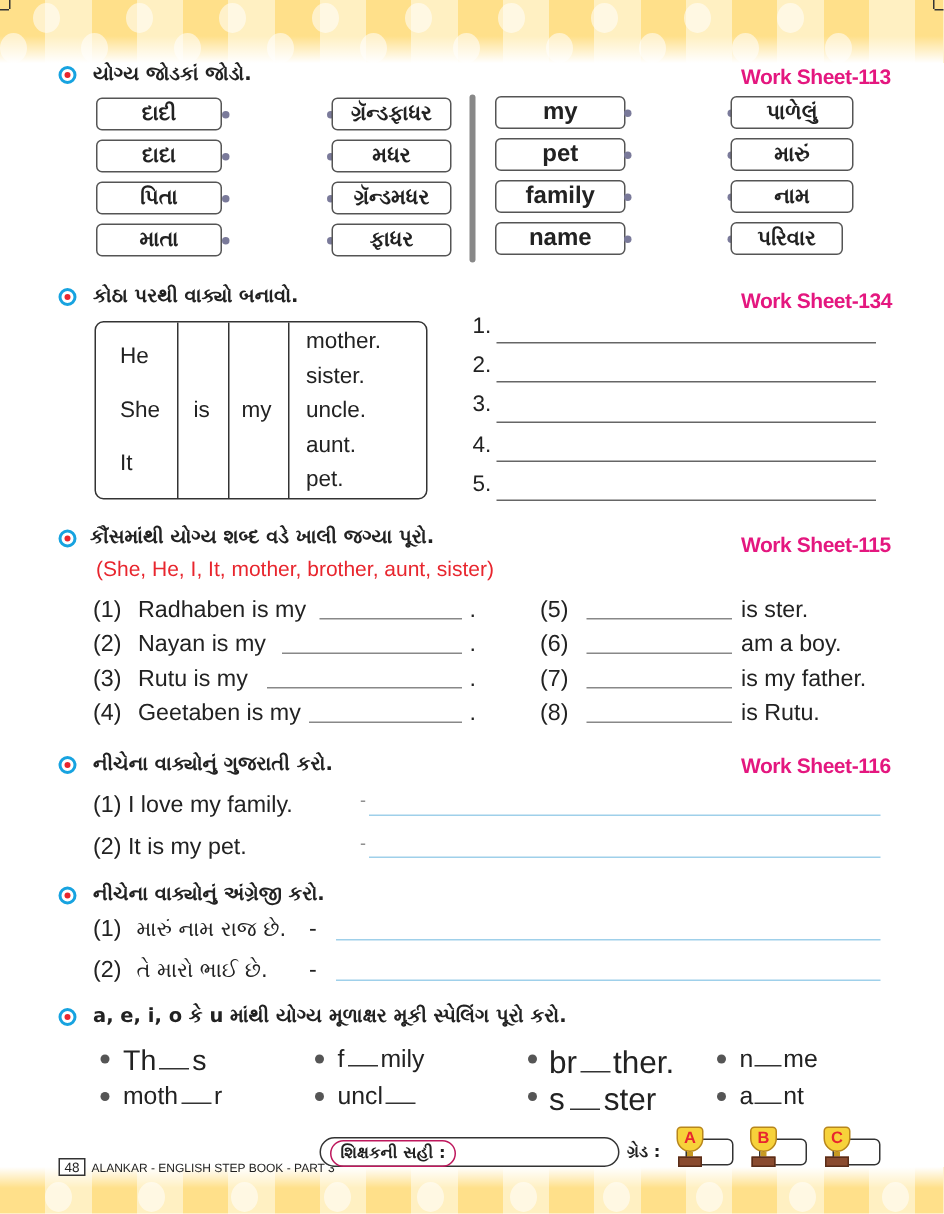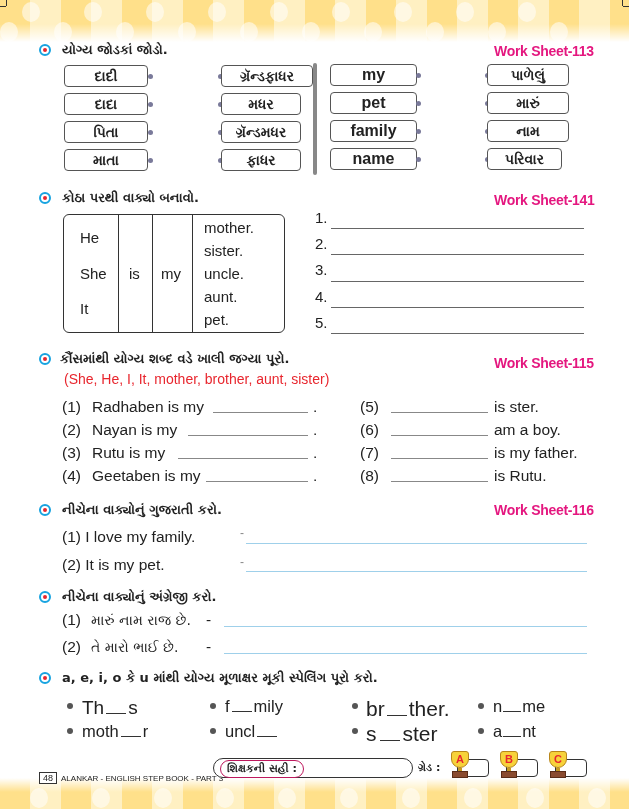--- a/index.html
+++ b/index.html
@@ -122,21 +122,21 @@
   <div class="mbox" style="left:64px;top:149px;width:84px"><span>માતા</span></div>
   <div class="mdot" style="left:148px;top:74px"></div>
   <div class="mdot" style="left:148px;top:102px"></div>
   <div class="mdot" style="left:148px;top:130px"></div>
   <div class="mdot" style="left:148px;top:158px"></div>
 
   <div class="mdot" style="left:218px;top:74px"></div>
   <div class="mdot" style="left:218px;top:102px"></div>
   <div class="mdot" style="left:218px;top:130px"></div>
   <div class="mdot" style="left:218px;top:158px"></div>
-  <div class="mbox" style="left:221px;top:65px;width:92px"><span>ગ્રૅન્ડફાધર</span></div>
+  <div class="mbox" style="left:221px;top:65px;width:80px"><span>ગ્રૅન્ડફાધર</span></div>
   <div class="mbox" style="left:221px;top:93px;width:80px"><span>મધર</span></div>
   <div class="mbox" style="left:221px;top:121px;width:80px"><span>ગ્રૅન્ડમધર</span></div>
   <div class="mbox" style="left:221px;top:149px;width:80px"><span>ફાધર</span></div>
 
   <div class="vbar"></div>
 
   <div class="mbox en" style="left:330px;top:64px;width:87px"><span>my</span></div>
   <div class="mbox en" style="left:330px;top:92px;width:87px"><span>pet</span></div>
   <div class="mbox en" style="left:330px;top:120px;width:87px"><span>family</span></div>
   <div class="mbox en" style="left:330px;top:148px;width:87px"><span>name</span></div>
@@ -150,21 +150,21 @@
   <div class="mdot" style="left:485px;top:129px"></div>
   <div class="mdot" style="left:485px;top:157px"></div>
   <div class="mbox" style="left:487px;top:64px;width:82px"><span>પાળેલું</span></div>
   <div class="mbox" style="left:487px;top:92px;width:82px"><span>મારું</span></div>
   <div class="mbox" style="left:487px;top:120px;width:82px"><span>નામ</span></div>
   <div class="mbox" style="left:487px;top:148px;width:75px"><span>પરિવાર</span></div>
 </div>
 
 <div class="bullet" style="left:39px;top:192px"></div>
 <div class="heading" style="left:62px;top:190px">કોઠા પરથી વાક્યો બનાવો.</div>
-<div class="ws" style="left:494px;top:192px">Work Sheet-141</div>
+<div class="ws" style="left:494px;top:192px">Work Sheet-134</div>
 
 <div class="stable">
   <div class="col" style="left:54px"></div>
   <div class="col" style="left:88px"></div>
   <div class="col" style="left:128px"></div>
   <div class="t" style="left:16px;top:14px">He</div>
   <div class="t" style="left:16px;top:50px">She</div>
   <div class="t" style="left:16px;top:85px">It</div>
   <div class="t" style="left:65px;top:50px">is</div>
   <div class="t" style="left:97px;top:50px">my</div>

